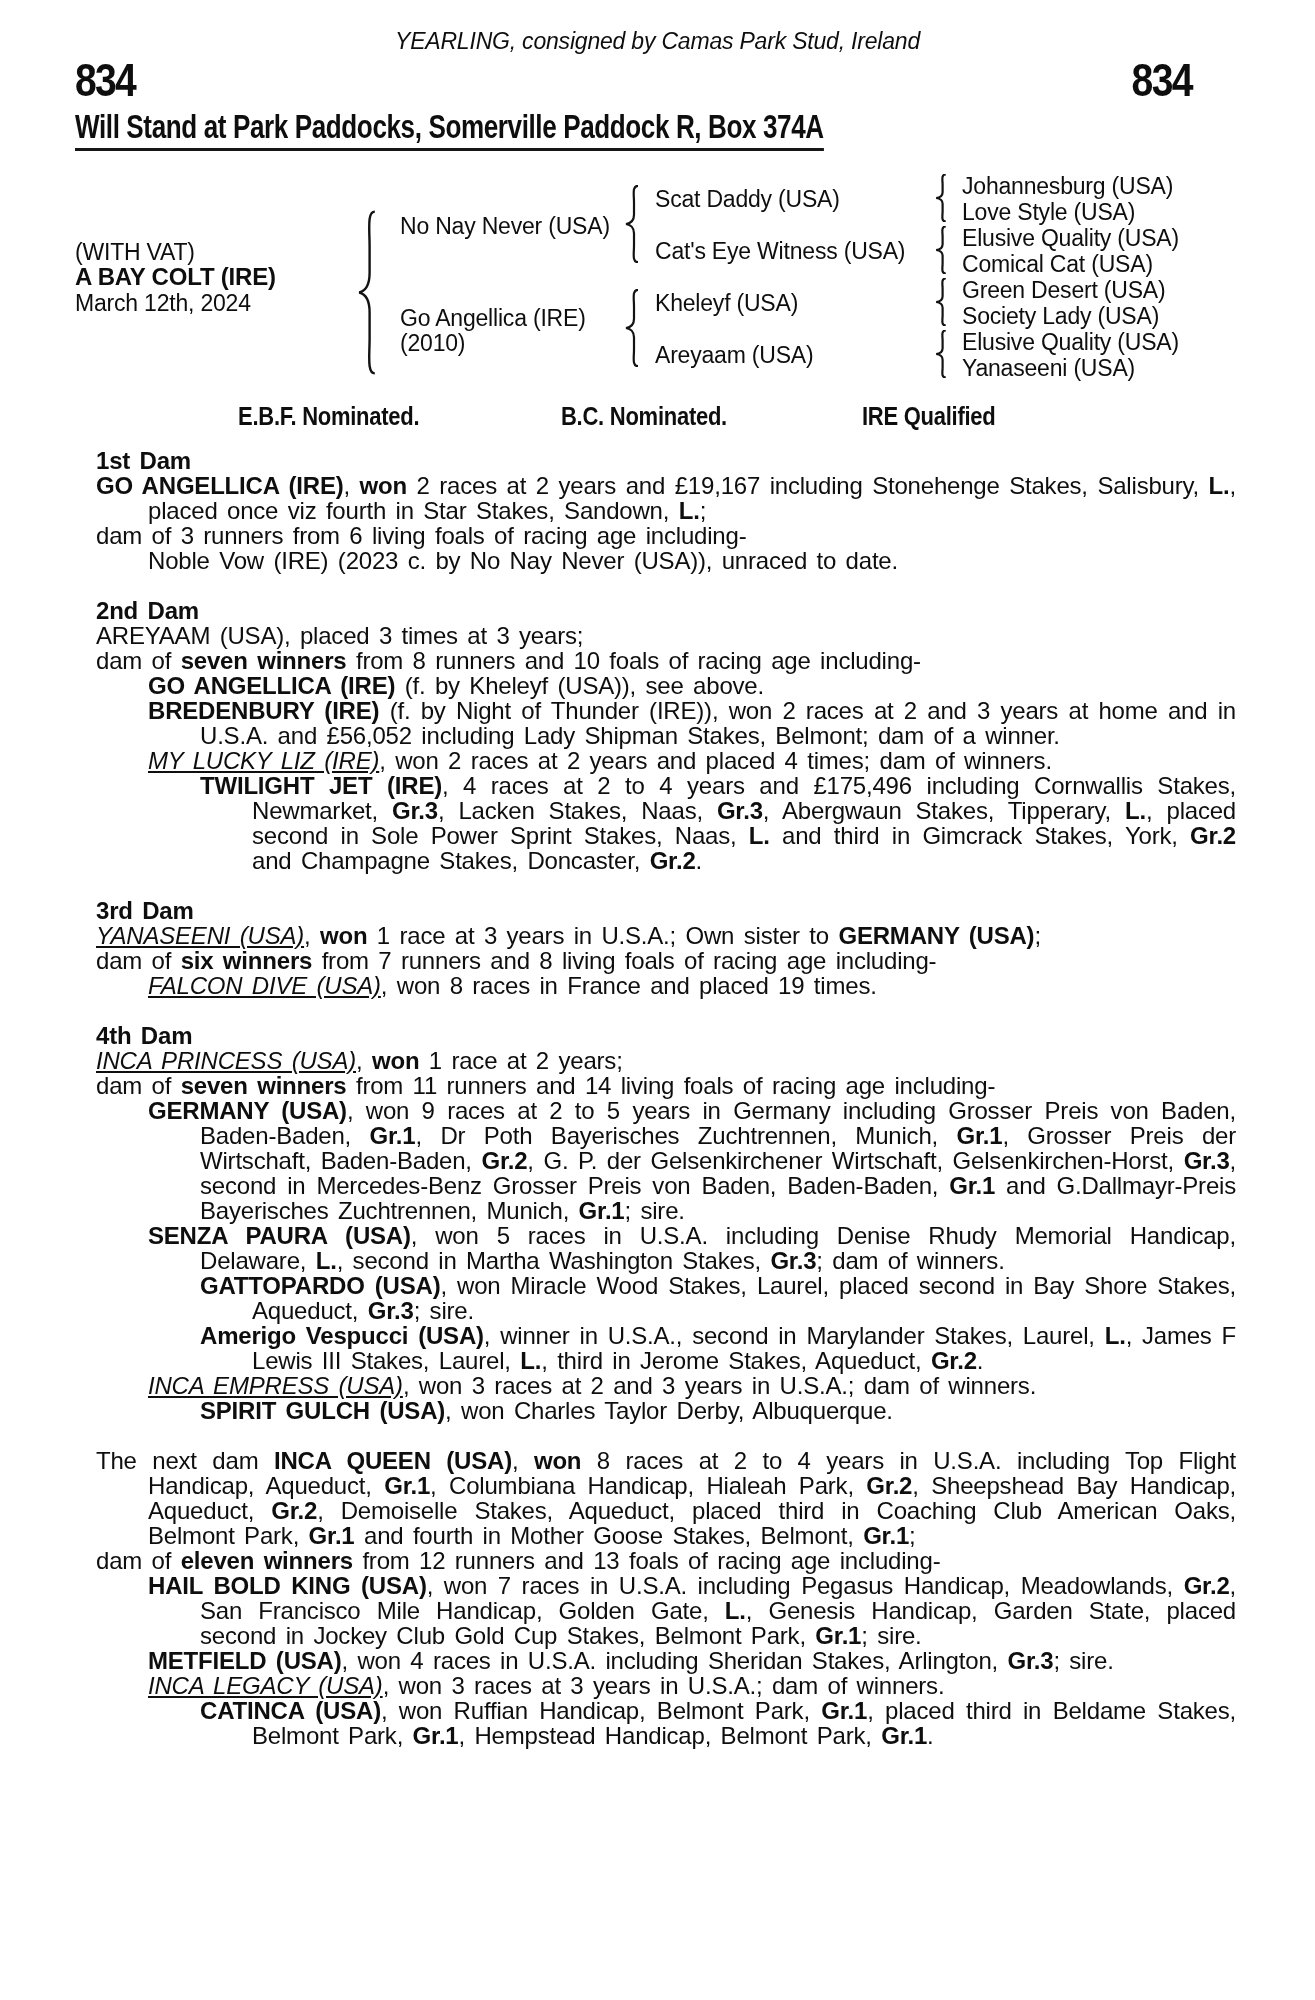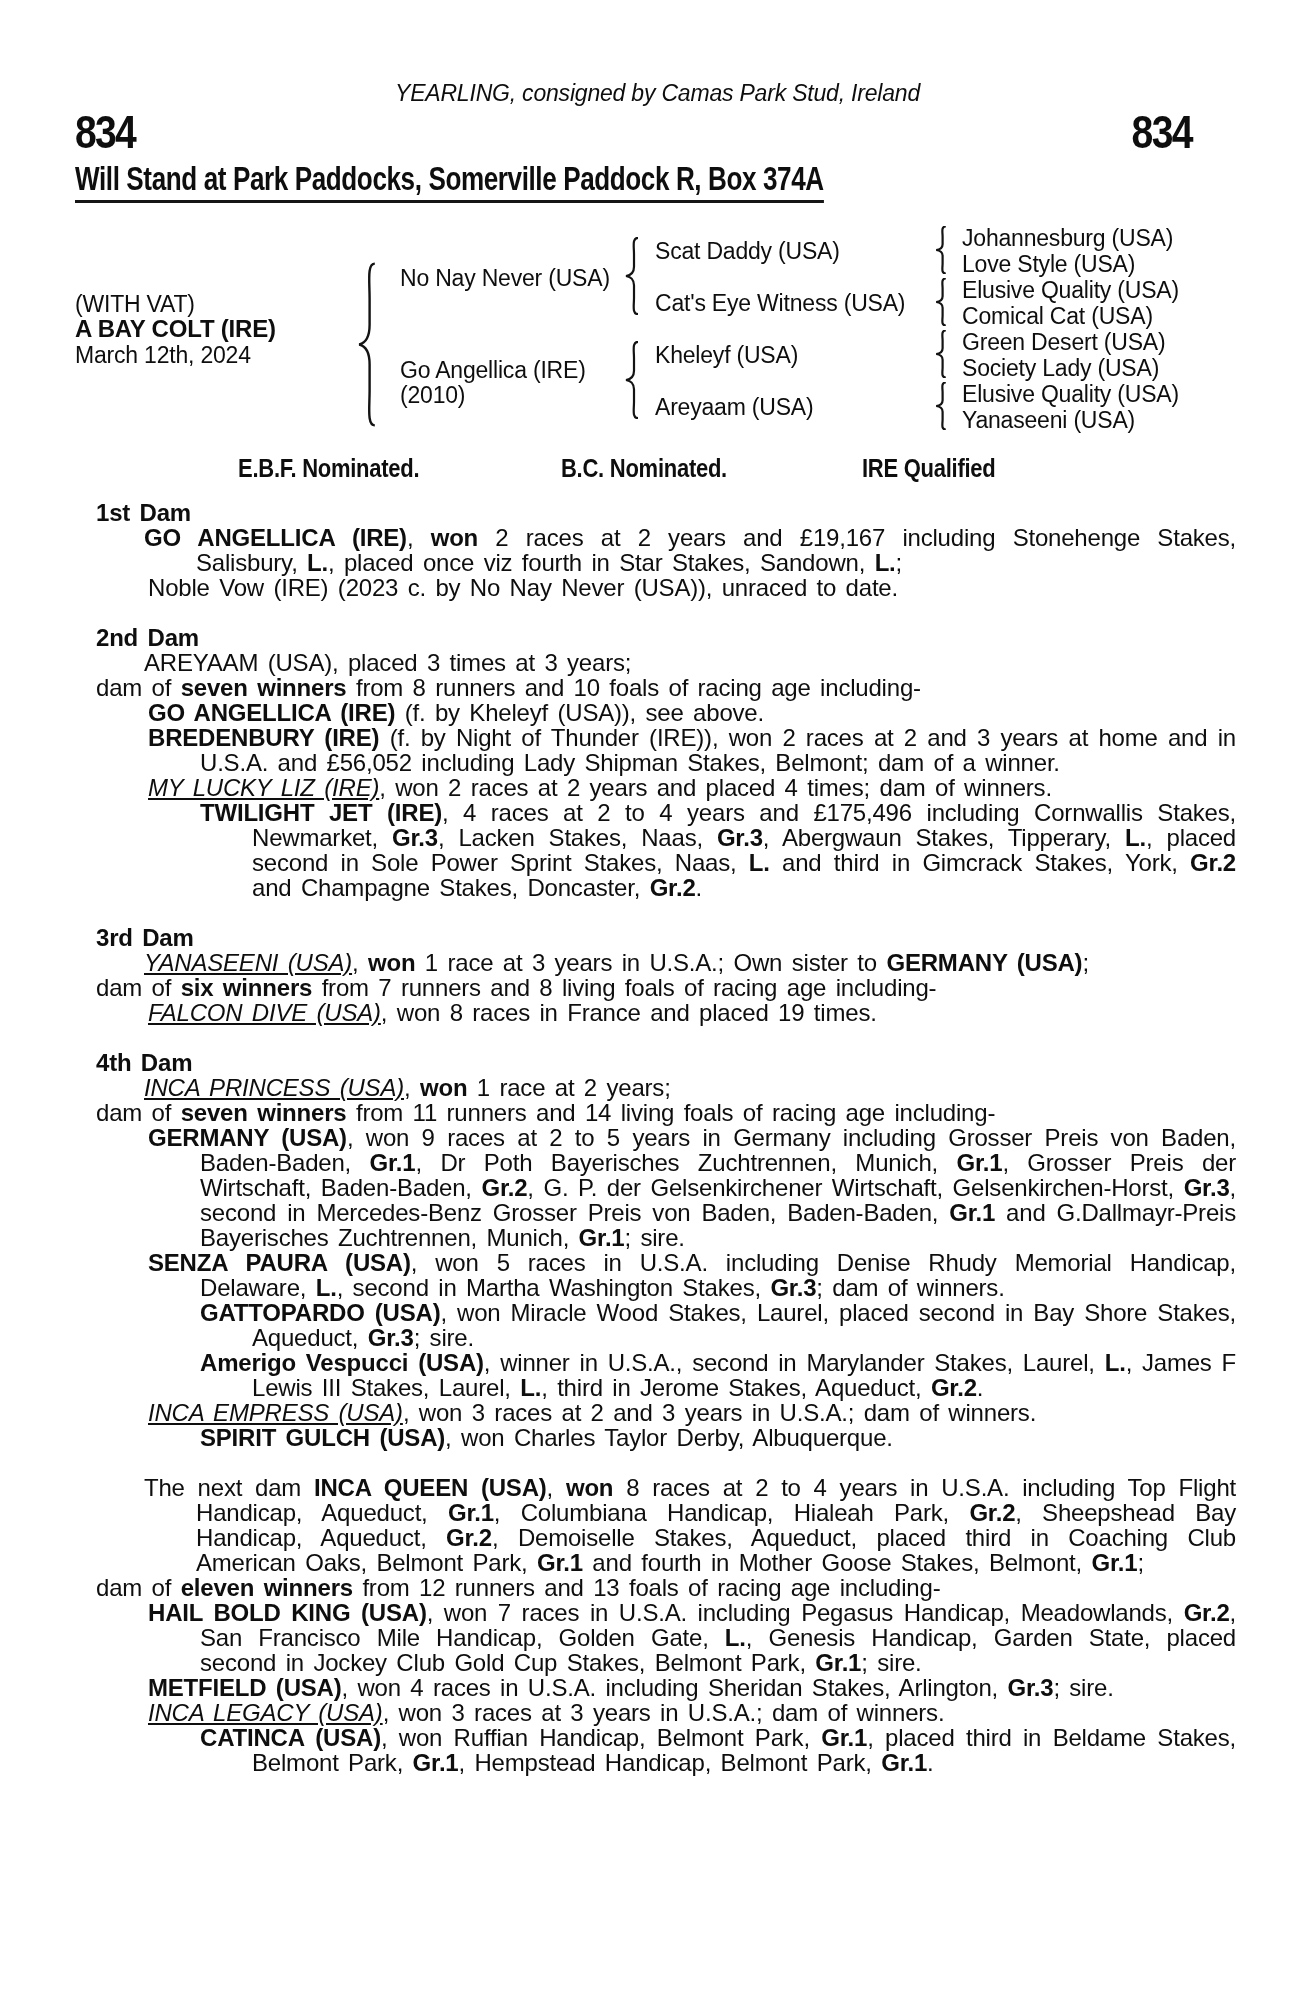--- a/index.html
+++ b/index.html
@@ -4,21 +4,21 @@
 <style>
   html,body { margin:0; padding:0; background:#e8e8e8; }
   .page {
     position:relative; width:1315px; height:2000px; margin:0 auto;
     background:#ffffff; color:#0e0e0e; box-sizing:border-box;
     padding:0 75px; overflow:hidden;
     font-family:"Liberation Sans","DejaVu Sans",sans-serif;
   }
   
   .consignor {
-    padding-top:80px; text-align:center; font-style:italic;
+    padding-top:28px; text-align:center; font-style:italic;
     font-size:23px; letter-spacing:-0.2px;
   }
   .lot-row {
     display:flex; justify-content:space-between; align-items:flex-start;
     margin-top:2px; padding-right:48px; height:48px;
   }
   .lot {
     font-size:46px; font-weight:700; letter-spacing:-2px; line-height:1;
     transform:scaleX(0.85); white-space:nowrap;
   }
@@ -44,21 +44,21 @@
   
   .sections {
     margin-top:19px; margin-left:21px; width:1140px;
     font-size:24px; line-height:25px; letter-spacing:-0.2px; word-spacing:3px;
   }
   .section { margin-top:25px; }
   .section:first-child { margin-top:0; }
   .section-heading { margin:0; font-weight:700; }
   .para { margin:0; text-align:justify; }
   .p0  { }
-  .p0h { padding-left:52px;  text-indent:-52px;margin-left:48px; }
+  .p0h { padding-left:52px;  text-indent:-52px; }
   .p1  { padding-left:104px; text-indent:-52px; }
   .p2  { padding-left:156px; text-indent:-52px; }
   .b { font-weight:700; }
   .i { font-style:italic;text-decoration:underline; }
 </style>
 </head>
 <body>
 
 <div class="page">
 
@@ -123,20 +123,21 @@
   <div class="noms">
     <span class="nom" style="left:163px">E.B.F. Nominated.</span>
     <span class="nom" style="left:486px">B.C. Nominated.</span>
     <span class="nom" style="left:787px">IRE Qualified</span>
   </div>
 
   <div class="sections">
       <div class="section">
         <p class="section-heading">1st Dam</p>
         <p class="para p0h"><span class="b">GO ANGELLICA (IRE)</span><span>, </span><span class="b">won</span><span> 2 races at 2 years and £19,167 including Stonehenge Stakes, Salisbury, </span><span class="b">L.</span><span>, placed once viz fourth in Star Stakes, Sandown, </span><span class="b">L.</span><span>;</span></p>
+        <p class="para p0"><span>dam of 3 runners from 6 living foals of racing age including-</span></p>
         <p class="para p1"><span>Noble Vow (IRE) (2023 c. by No Nay Never (USA)), unraced to date.</span></p>
       </div>
       <div class="section">
         <p class="section-heading">2nd Dam</p>
         <p class="para p0h"><span>AREYAAM (USA), placed 3 times at 3 years;</span></p>
         <p class="para p0"><span>dam of </span><span class="b">seven winners</span><span> from 8 runners and 10 foals of racing age including-</span></p>
         <p class="para p1"><span class="b">GO ANGELLICA (IRE)</span><span> (f. by Kheleyf (USA)), see above.</span></p>
         <p class="para p1"><span class="b">BREDENBURY (IRE)</span><span> (f. by Night of Thunder (IRE)), won 2 races at 2 and 3 years at home and in U.S.A. and £56,052 including Lady Shipman Stakes, Belmont; dam of a winner.</span></p>
         <p class="para p1"><span class="i">MY LUCKY LIZ (IRE)</span><span>, won 2 races at 2 years and placed 4 times; dam of winners.</span></p>
         <p class="para p2"><span class="b">TWILIGHT JET (IRE)</span><span>, 4 races at 2 to 4 years and £175,496 including Cornwallis Stakes, Newmarket, </span><span class="b">Gr.3</span><span>, Lacken Stakes, Naas, </span><span class="b">Gr.3</span><span>, Abergwaun Stakes, Tipperary, </span><span class="b">L.</span><span>, placed second in Sole Power Sprint Stakes, Naas, </span><span class="b">L.</span><span> and third in Gimcrack Stakes, York, </span><span class="b">Gr.2</span><span> and Champagne Stakes, Doncaster, </span><span class="b">Gr.2</span><span>.</span></p>

